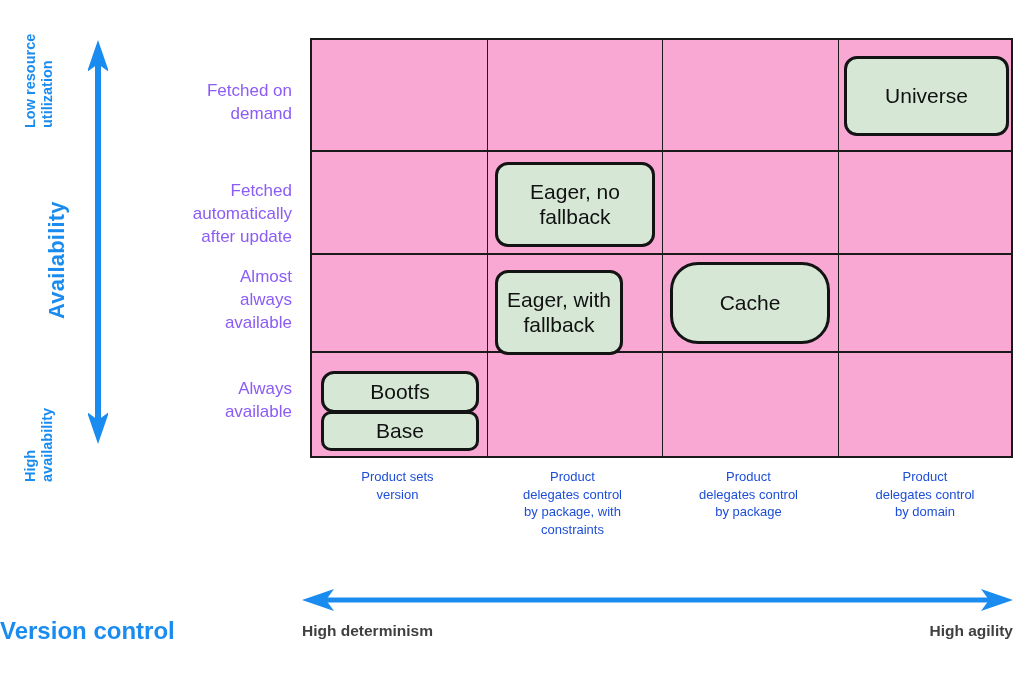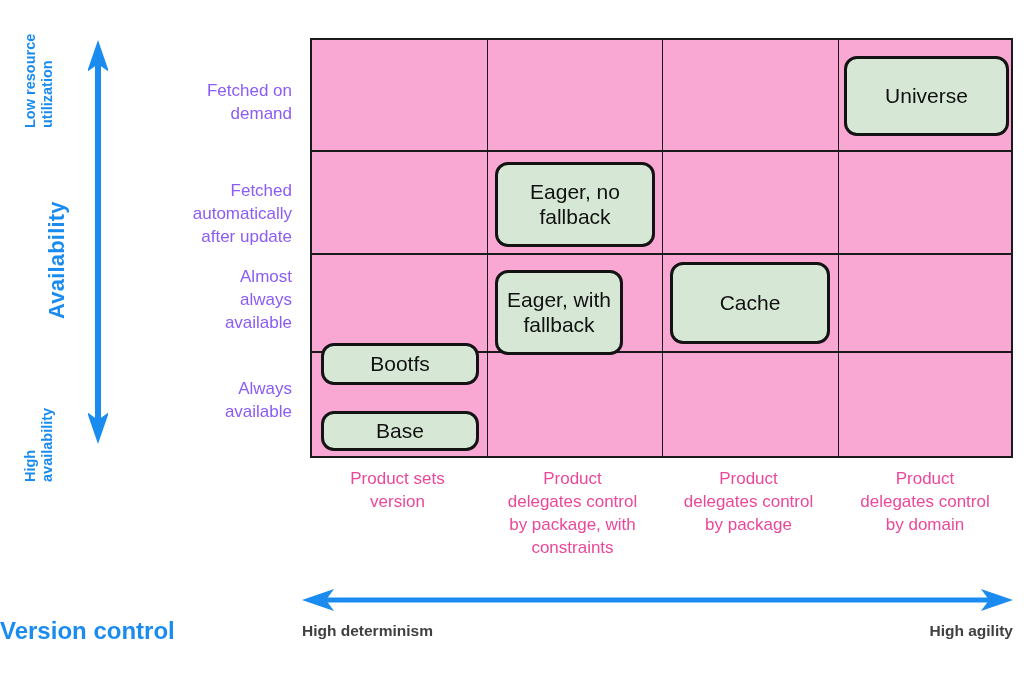--- a/index.html
+++ b/index.html
@@ -134,23 +134,23 @@
     position: absolute;
     left: 310px;
     top: 468px;
     width: 703px;
     height: 100px;
   }
   .col-label {
     position: absolute;
     top: 0;
     text-align: center;
-    font-size: 17px;
+    font-size: 13px;
     line-height: 1.35;
-    color: #ec4899;
+    color: #1d4ed8;
     white-space: pre-line;
   }
 
   
   .x-axis-arrow {
     position: absolute;
     left: 300px;
     top: 588px;
     width: 715px;
     height: 24px;
@@ -223,25 +223,25 @@
     <div class="grid-line-v" style="left:526px;"></div>
 
     <div class="node" style="left:532px; top:16px; width:165px; height:80px;">Universe</div>
 
     <div class="node" style="left:183px; top:122px; width:160px; height:85px;">Eager, no
 fallback</div>
 
     <div class="node" style="left:183px; top:230px; width:128px; height:85px;">Eager, with
 fallback</div>
 
-    <div class="node" style="left:358px; top:222px; width:160px; height:82px;">Cache</div>
-
-    <div class="node" style="left:9px; top:303px; width:158px; height:42px;">Bootfs</div>
-
-    <div class="node" style="left:9px; top:371px; width:158px; height:40px;">Base</div>
+    <div class="node" style="left:358px; top:222px; width:160px; height:82px;border-radius:28px;">Cache</div>
+
+    <div class="node" style="left:9px; top:331px; width:158px; height:42px;">Bootfs</div>
+
+    <div class="node" style="left:9px; top:371px; width:158px; height:40px;border-radius:10px;">Base</div>
 
   </div>
 
   <div class="col-labels">
     <div class="col-label" style="left:0px; width:175px;">Product sets
 version</div>
     <div class="col-label" style="left:175px; width:175px;">Product
 delegates control
 by package, with
 constraints</div>

